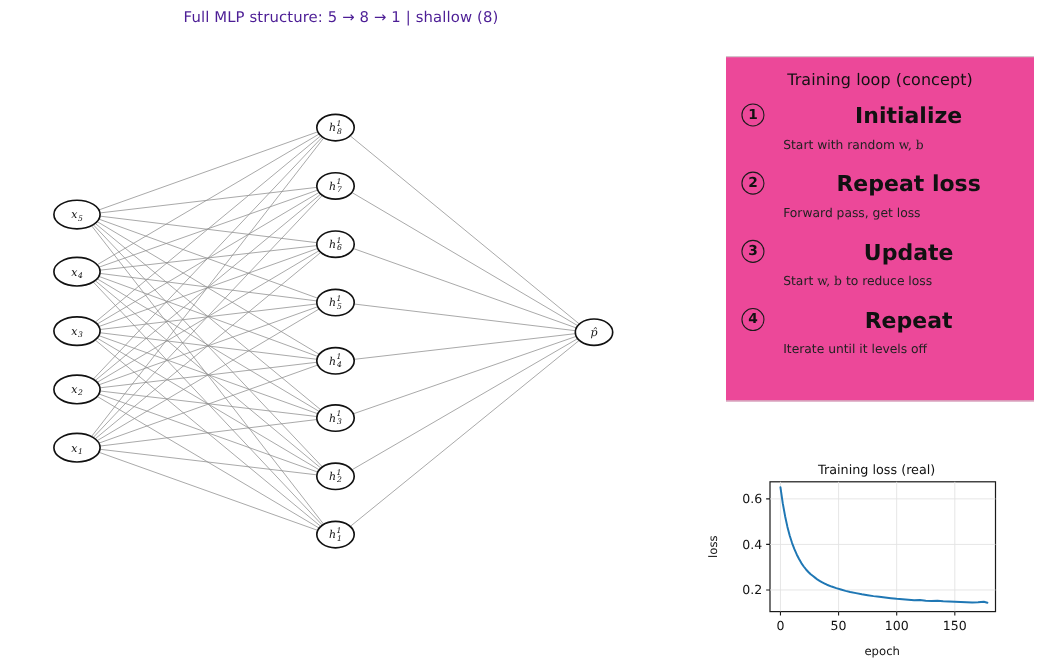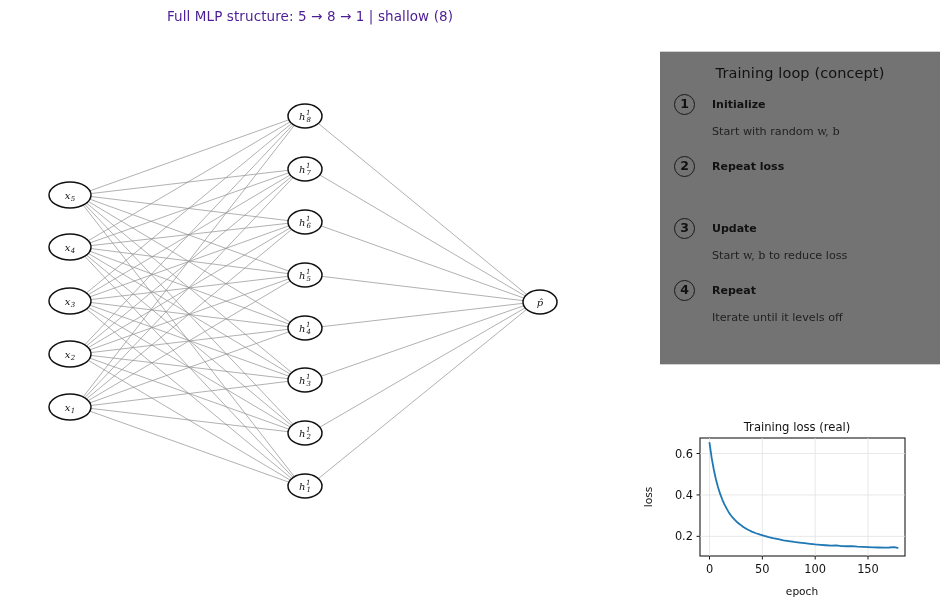--- a/index.html
+++ b/index.html
@@ -66,21 +66,21 @@
     font-size: 7px;
   }
 
   
   #training-loop-panel {
     position: absolute;
     left: 660px;
     top: 51px;
     width: 280px;
     height: 314px;
-    background: #737373;
+    background: #ec4899;
     border-top: 1.6px solid #d0d0d0;
     border-bottom: 1.6px solid #d0d0d0;
     box-sizing: border-box;
   }
   #training-loop-title {
     text-align: center;
     font-size: 14.5px;
     color: #111111;
     padding-top: 13px;
     letter-spacing: 0.1px;
@@ -100,24 +100,25 @@
     border: 1.6px solid #1a1a1a;
     border-radius: 50%;
     box-sizing: border-box;
     font-size: 12.5px;
     font-weight: bold;
     line-height: 18px;
     text-align: center;
     color: #111111;
   }
   .step-title {
-    font-size: 11px;
+    font-size: 20px;
     font-weight: bold;
     color: #111111;
     line-height: 20px;
+    text-align: center;
   }
   .step-desc {
     margin-top: 10px;
     font-size: 11.2px;
     color: #222222;
     line-height: 14px;
   }
   .step-desc .mathvar {
     font-family: "DejaVu Serif", "Liberation Serif", serif;
   }
@@ -292,20 +293,21 @@
   <div id="training-loop-title">Training loop (concept)</div>
   <div id="training-steps">
       <div class="step-row">
         <div class="step-badge">1</div>
         <div class="step-title">Initialize</div>
         <div class="step-desc"><span>Start with random </span><span class="mathvar">w, b</span></div>
       </div>
       <div class="step-row">
         <div class="step-badge">2</div>
         <div class="step-title">Repeat loss</div>
+        <div class="step-desc"><span>Forward pass, get loss</span></div>
       </div>
       <div class="step-row">
         <div class="step-badge">3</div>
         <div class="step-title">Update</div>
         <div class="step-desc"><span>Start </span><span class="mathvar">w, b</span><span> to reduce loss</span></div>
       </div>
       <div class="step-row">
         <div class="step-badge">4</div>
         <div class="step-title">Repeat</div>
         <div class="step-desc"><span>Iterate until it levels off</span></div>

